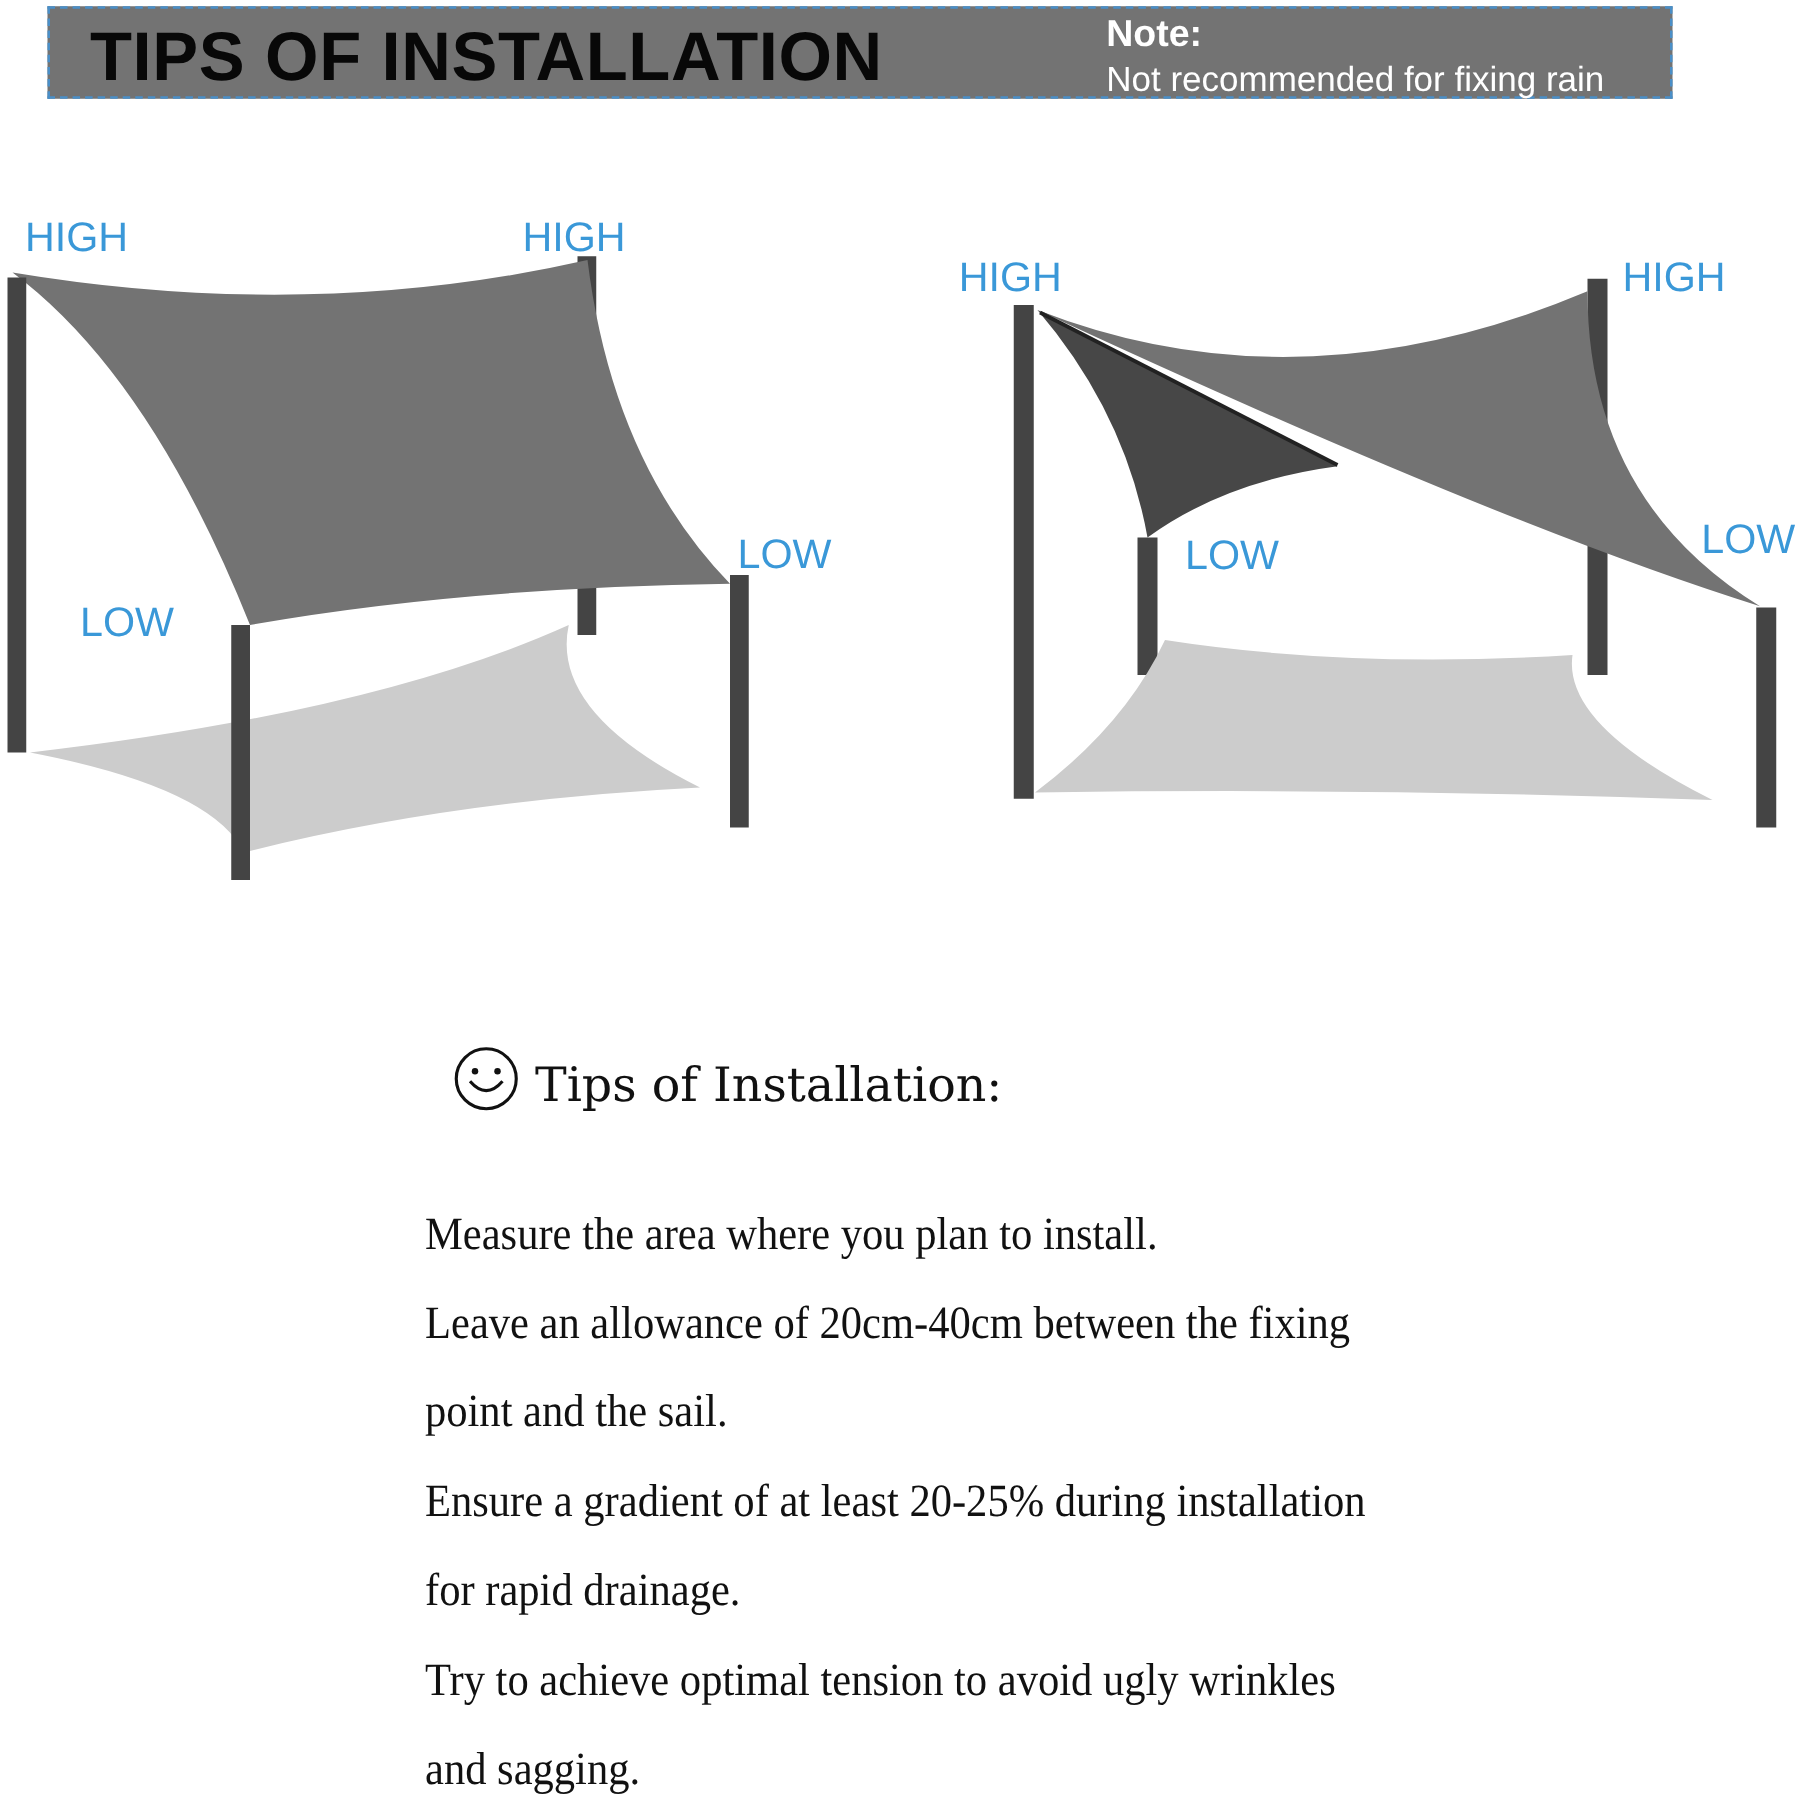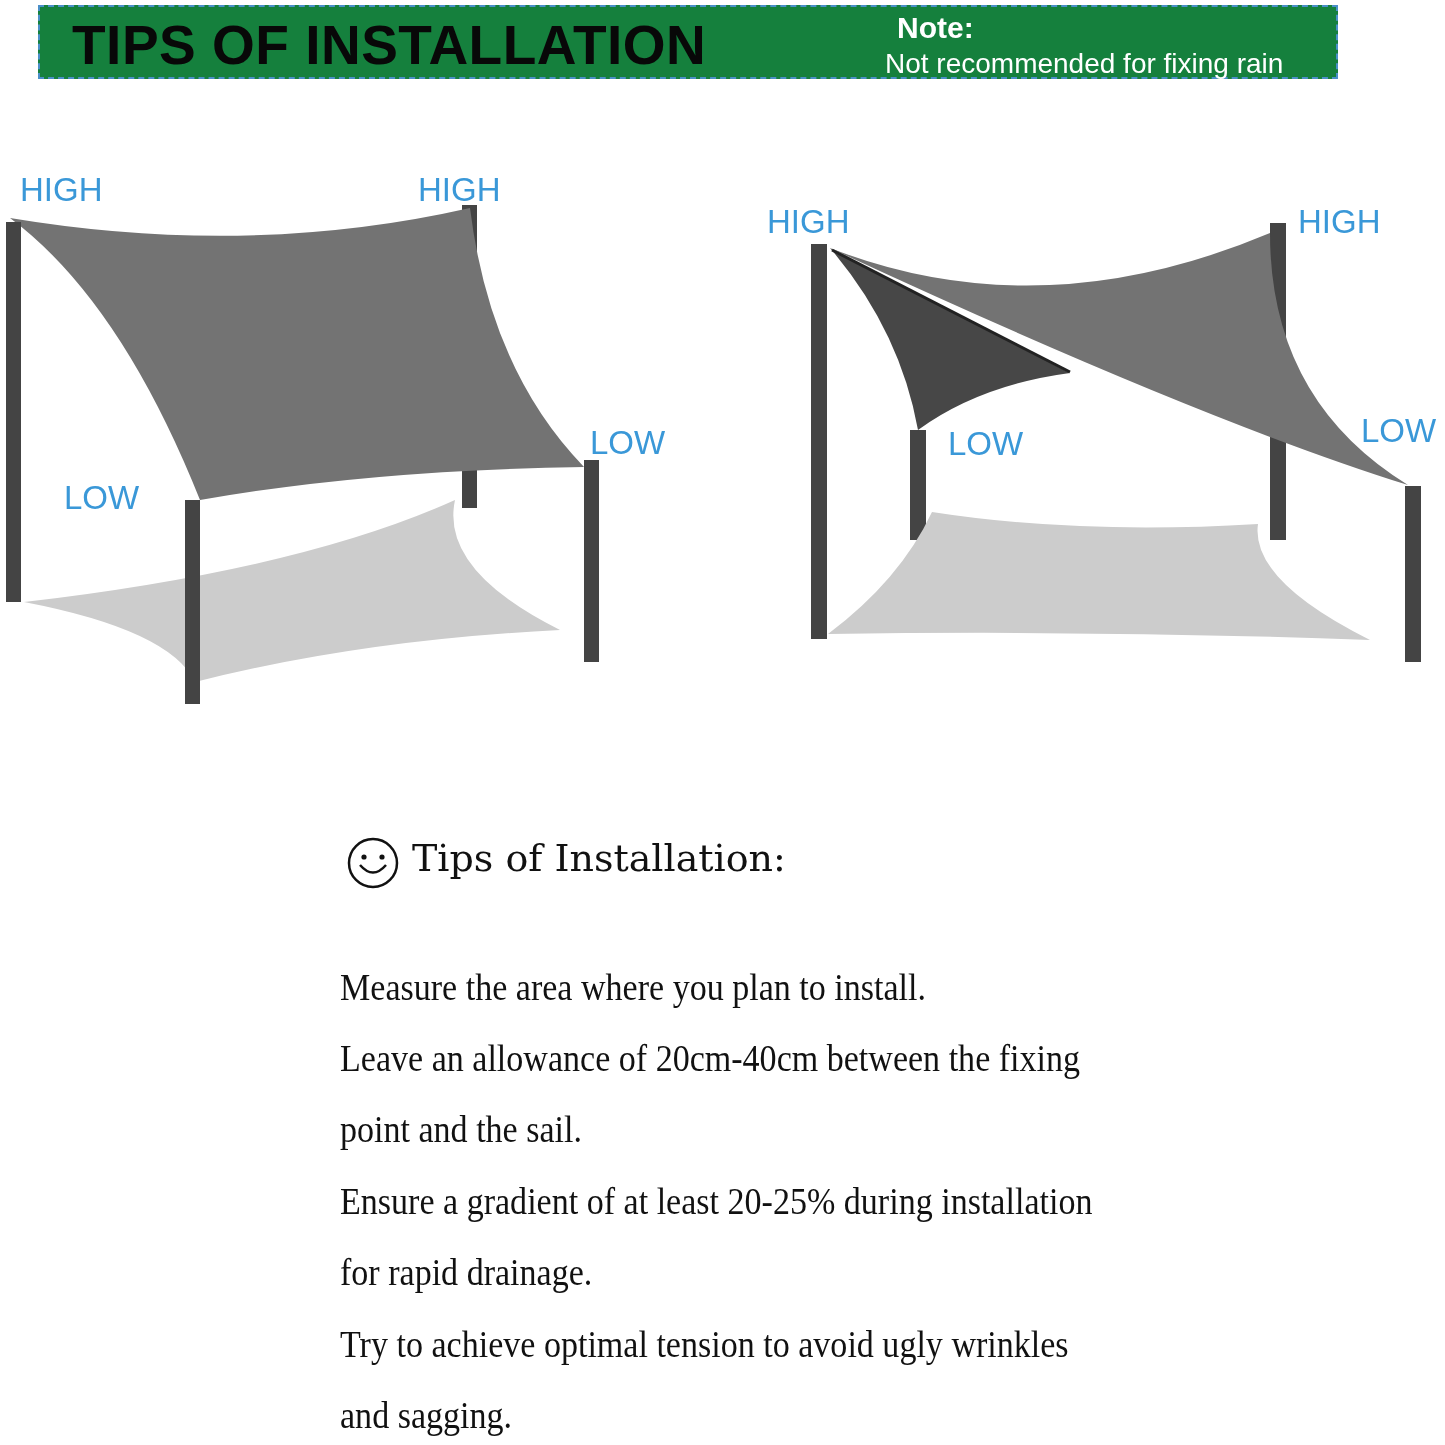--- a/index.html
+++ b/index.html
@@ -1,52 +1,52 @@
 <!DOCTYPE html>
 <html><head>
 <meta charset="utf-8">
 <style>
   html, body { margin: 0; padding: 0; background: #ffffff; }
   body { width: 1445px; height: 1445px; position: relative; overflow: hidden; }
 
   .banner {
     position: absolute; left: 38px; top: 5px; width: 1300px; height: 74px;
-    background: #15803d;
+    background: #737373;
     border: 2px dashed #4a8fc8;
     box-sizing: border-box;
     padding-left: 24px;
   }
   .banner-title {
     position: absolute; left: 32px; top: 8px;
     font-family: "Liberation Sans", sans-serif; font-weight: bold;
     font-size: 55px; color: #080808; letter-spacing: 0.5px; line-height: 60px;
     white-space: nowrap;
   }
   .note-label {
     position: absolute; left: 845px; top: 4px;
     font-family: "Liberation Sans", sans-serif; font-weight: bold;
-    font-size: 30px; color: #ffffff; line-height: 34px; margin-left: 12px;
+    font-size: 30px; color: #ffffff; line-height: 34px;
   }
   .note-text {
     position: absolute; left: 845px; top: 42px;
     font-family: "Liberation Sans", sans-serif;
     font-size: 28px; color: #ffffff; line-height: 30px; white-space: nowrap;
   }
 
   svg.diagram { position: absolute; left: 0; top: 0; }
 
   .label {
     position: absolute;
     font-family: "Liberation Sans", sans-serif;
     font-size: 33px; color: #3a98d8; line-height: 36px; white-space: nowrap;
   }
 
   .tips-header {
-    position: absolute; left: 346px; top: 836px;
-    display: flex; align-items: flex-start;
+    position: absolute; left: 362px; top: 836px;
+    display: flex; align-items: flex-end;
   }
   .smiley { width: 54px; height: 54px; margin-right: 12px; }
   .tips-title {
     font-family: "DejaVu Serif", serif; font-size: 38px; color: #111111;
     white-space: nowrap;
   }
 
   .tip-line {
     position: absolute; left: 340px;
     font-family: "Liberation Serif", serif; font-size: 37px; color: #111111;

